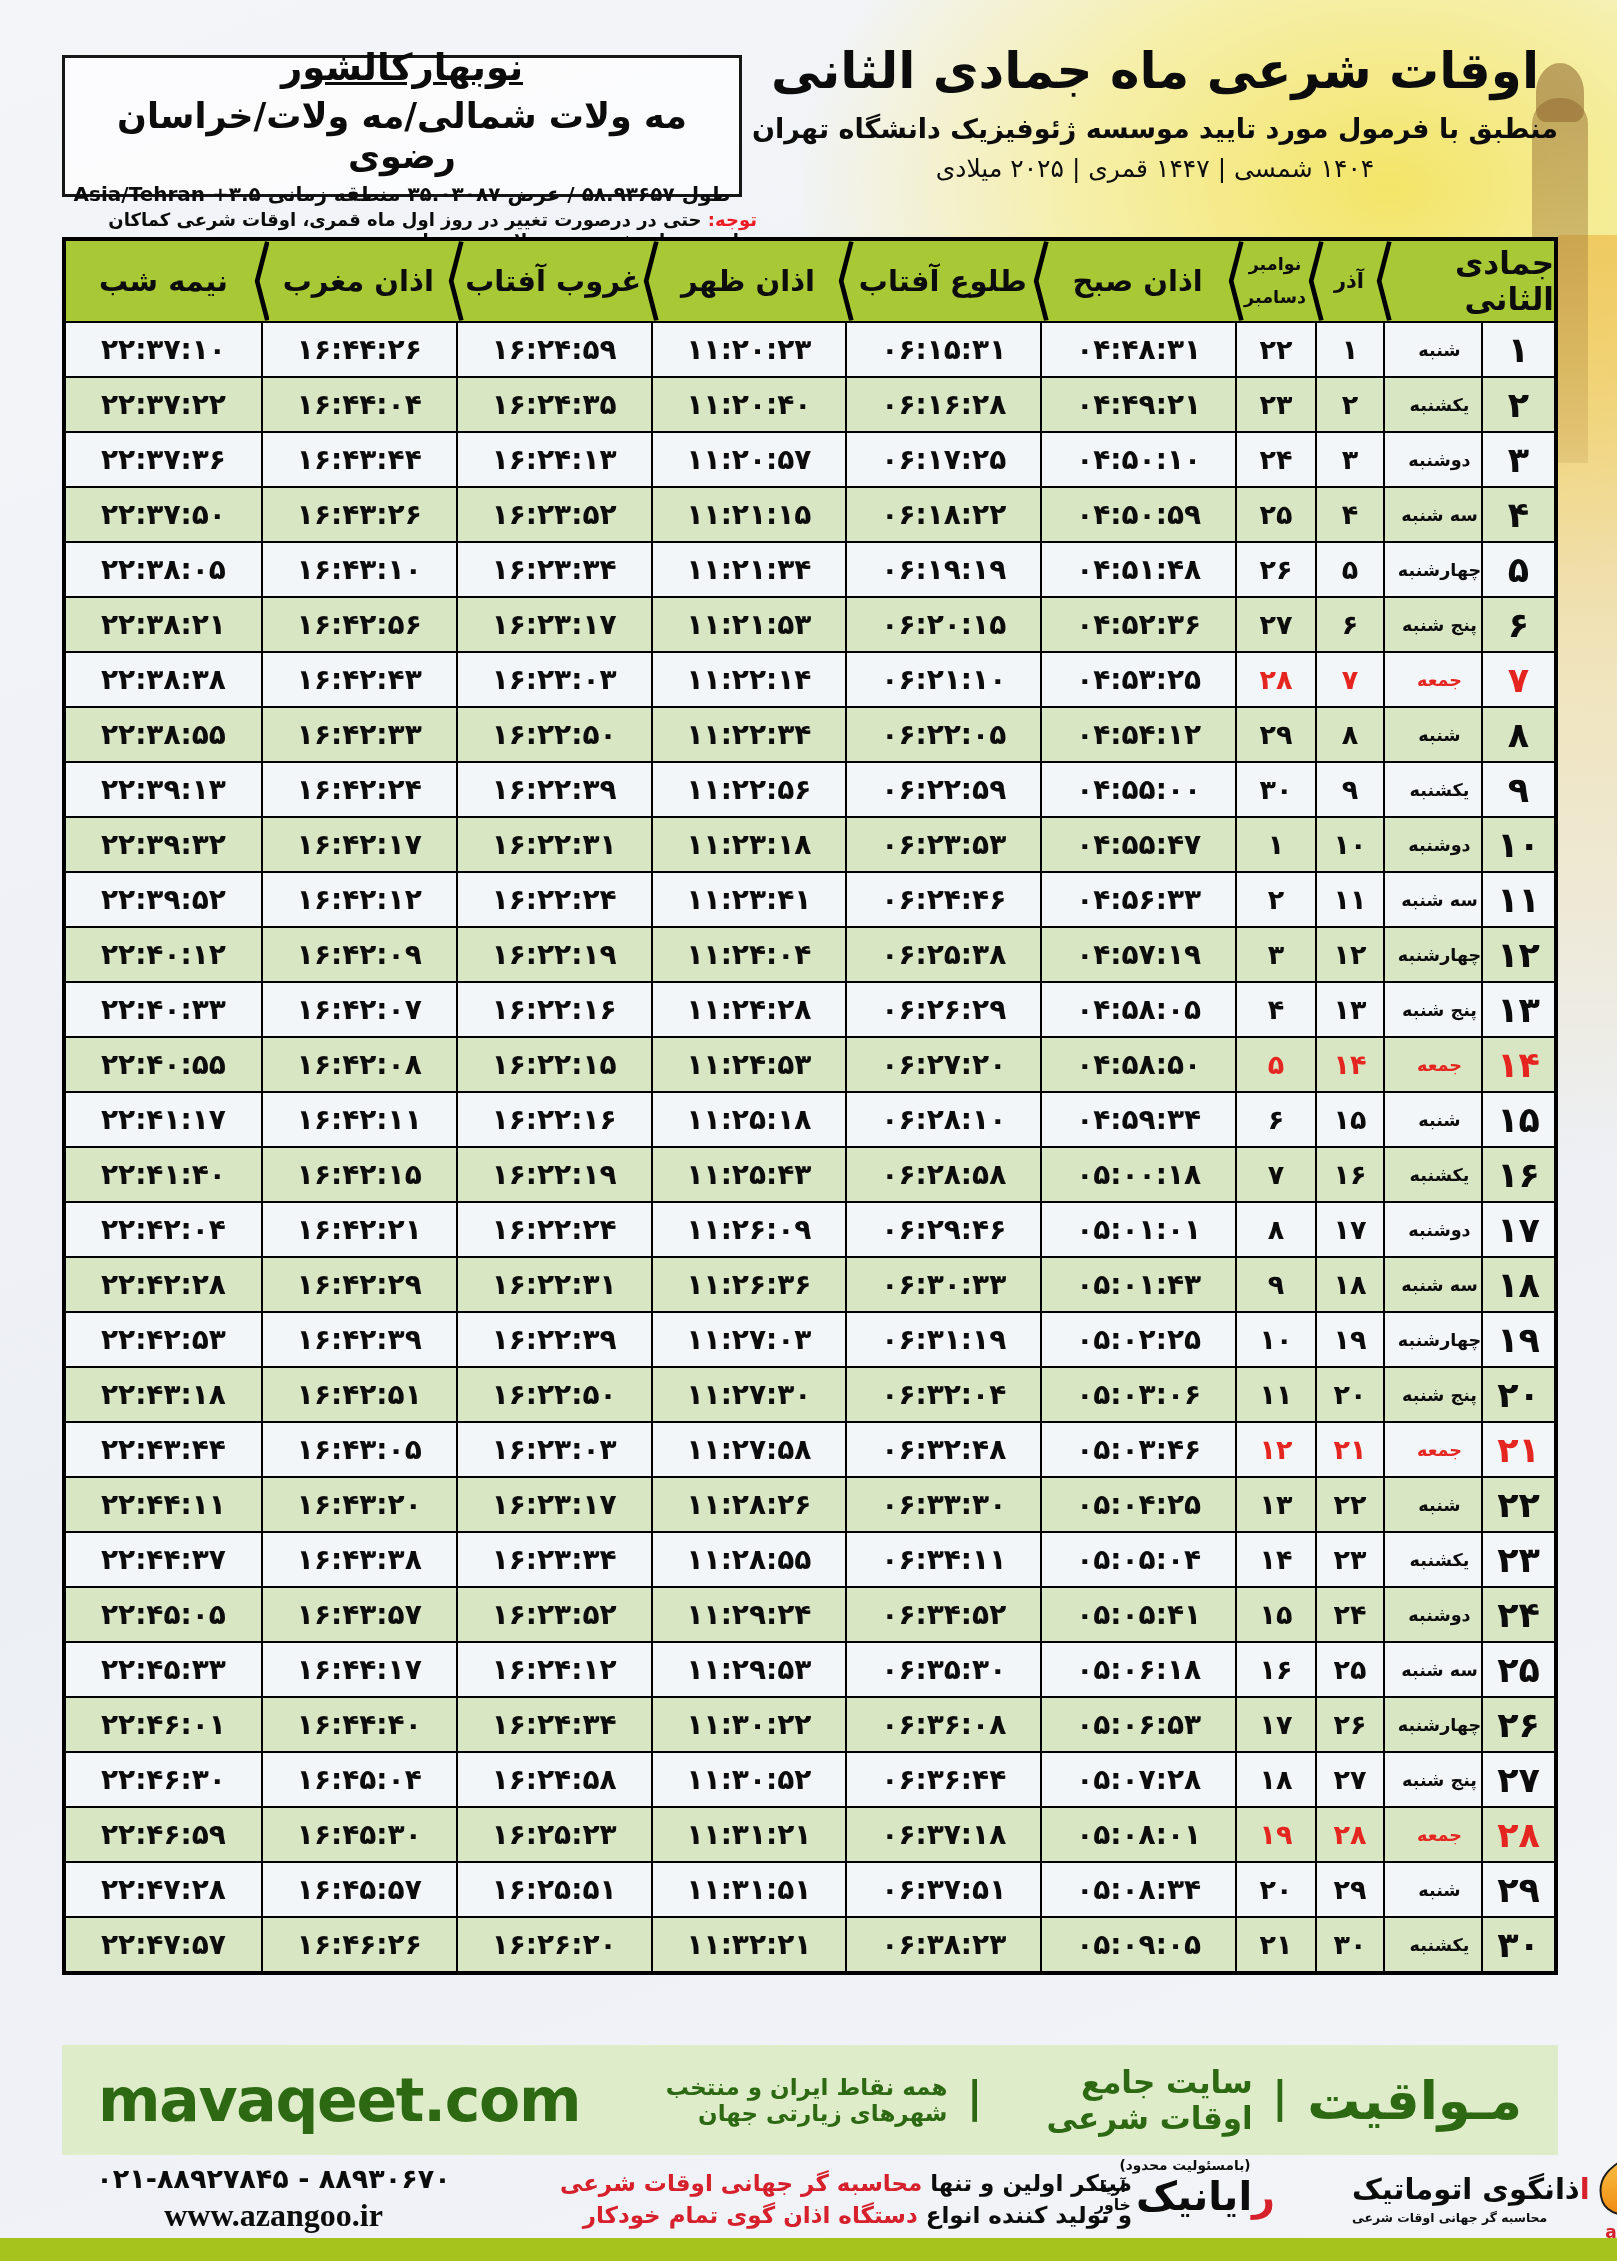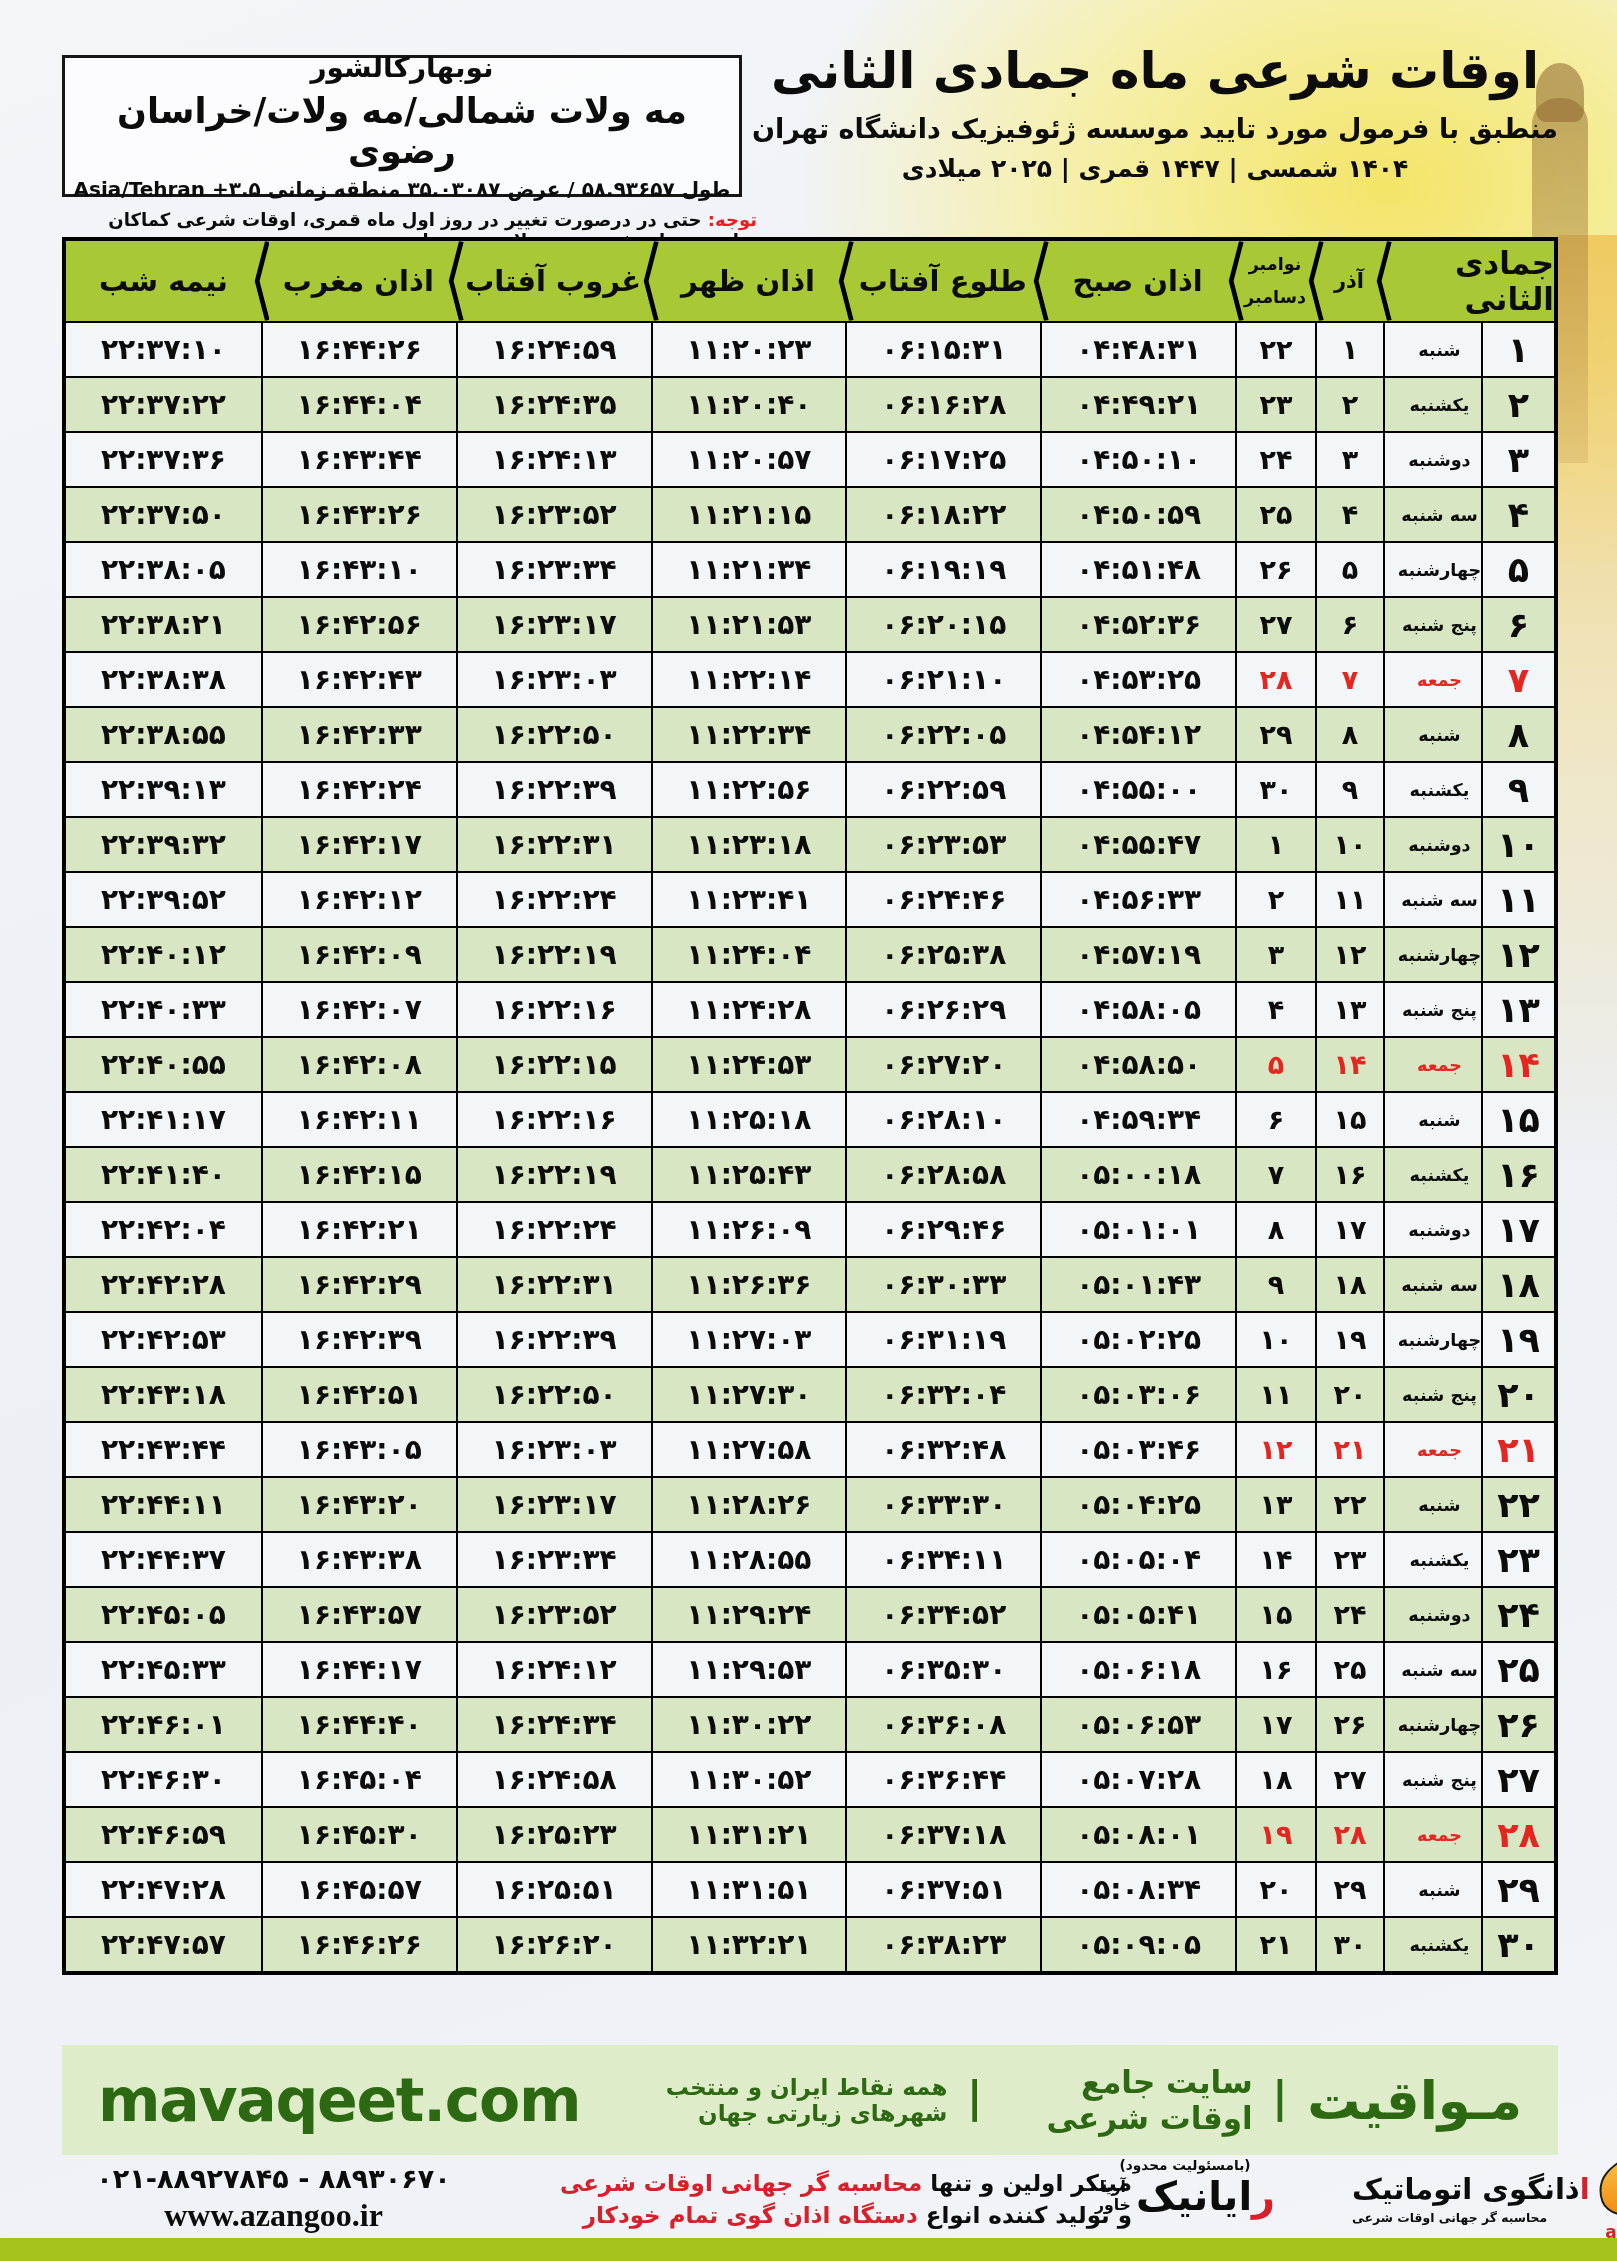--- a/index.html
+++ b/index.html
@@ -19,30 +19,30 @@
   .bg-minaret { position:absolute; top:98px; right:30px; width:56px; height:365px;
     background:linear-gradient(180deg, rgba(150,110,50,.55), rgba(190,150,80,.25)); border-radius:26px 26px 0 0; }
   .bg-dome { position:absolute; top:63px; right:34px; width:48px; height:59px;
     background:rgba(140,100,45,.55); border-radius:50% 50% 20% 20%; }
 
   
   .loc-box { position:absolute; left:62px; top:55px; width:680px; height:142px;
     border:3.3px solid #161616; background:rgba(255,255,255,.72);
     display:flex; flex-direction:column; align-items:center; justify-content:center; gap:6.5px;
     direction:rtl; text-align:center; }
-  .loc-name { font-size:28px; font-weight:bold; }
+  .loc-name { font-size:37px; font-weight:bold;text-decoration:underline; }
   .loc-region { font-size:35px; font-weight:bold; }
   .loc-coords { font-size:20px; font-weight:bold; }
   .loc-coords .tz { direction:ltr; unicode-bidi:isolate; }
 
   
   .title-block { position:absolute; right:39px; top:40px; width:848px; text-align:center; direction:rtl; }
   .main-title { font-size:50px; font-weight:bold; line-height:1.25; }
   .sub-title { font-size:27px; font-weight:bold; margin-top:10.4px; }
-  .date-line { font-size:25px; font-weight:bold; margin-top:10.4px; }
+  .date-line { font-size:25px; font-weight:normal; margin-top:10.4px; }
 
   
   .notice { position:absolute; left:62px; top:209px; width:695px; direction:rtl; text-align:right;
     font-size:18px; font-weight:bold; }
   .notice .warn { color:#ed1c24; }
 
   
   .ptable { position:absolute; left:62px; top:237px; width:1496px; border:4.6px solid #000;
     direction:rtl; background:#f3f6f9; }
   .thead {

